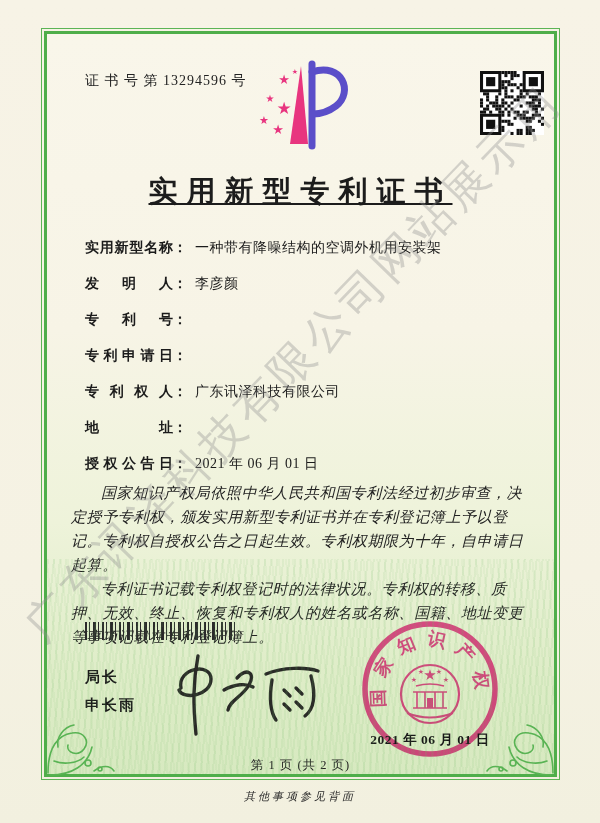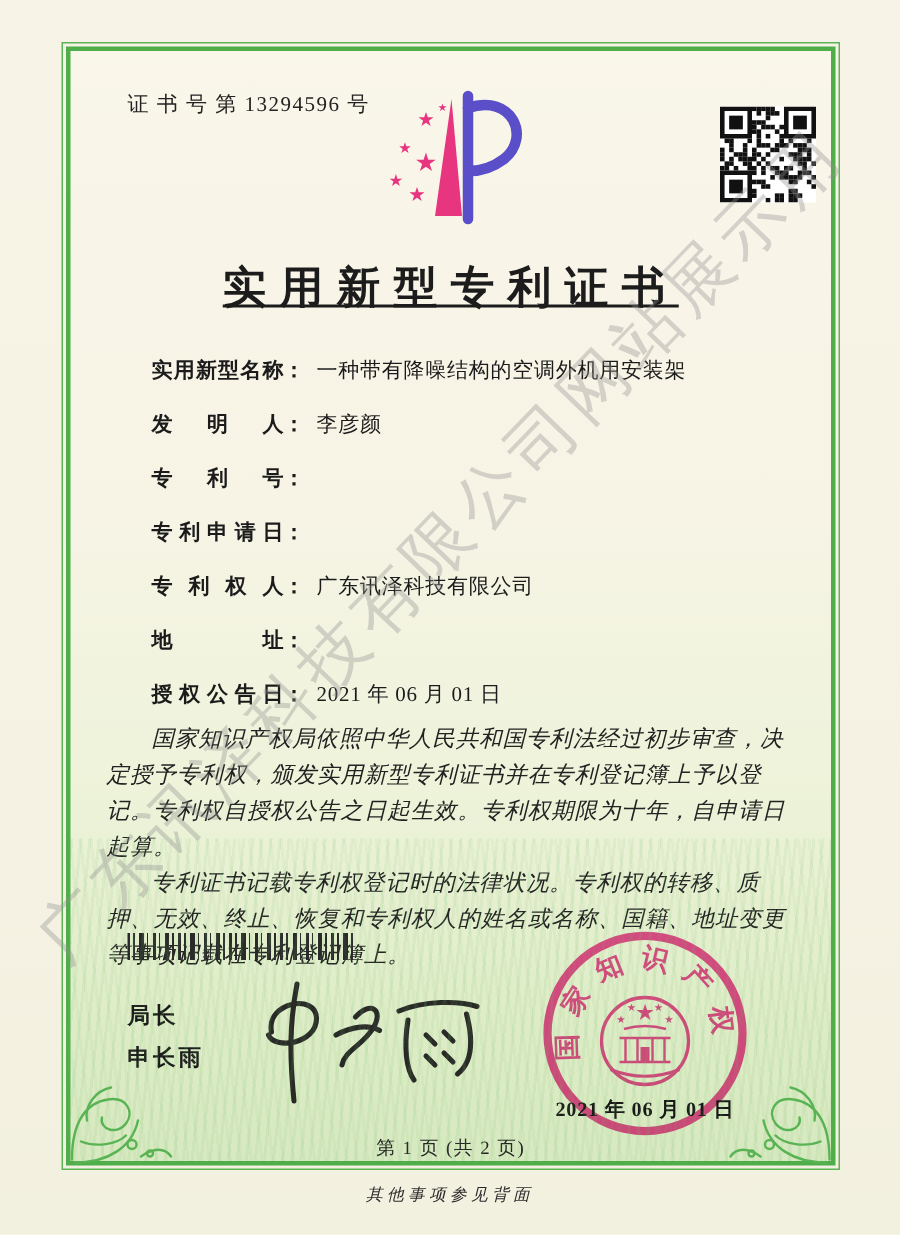--- a/index.html
+++ b/index.html
@@ -10,31 +10,31 @@
 
   
   .frame { position:absolute; left:44px; top:31px; width:513px; height:746px;
            border:3px solid #4fae4a; outline:1px solid #5cb455; outline-offset:2px;
            background:linear-gradient(180deg,#f9f6ea 0%,#f7f4e6 40%,#eef3da 66%,#ddecc6 88%,#d7e9c0 100%); }
   .frame::after { content:""; position:absolute; left:0; right:0; bottom:0; height:215px;
            background:repeating-linear-gradient(96deg,rgba(110,185,100,.10) 0 2px,transparent 2px 6px),
                       repeating-linear-gradient(84deg,rgba(110,185,100,.07) 0 2px,transparent 2px 7px);
            pointer-events:none; }
 
-  .certno { position:absolute; left:38px; top:27px; font-size:14px; letter-spacing:1px; color:#222; }
+  .certno { position:absolute; left:38px; top:38px; font-size:14px; letter-spacing:1px; color:#222; }
 
   .logo { position:absolute; left:203px; top:24px; width:106px; height:92px; }
   .qr   { position:absolute; left:433px; top:37px; width:64px; height:64px; background:#fff; }
 
   .title { position:absolute; left:0; top:138px; width:100%; text-align:center;
            font-size:29px; font-weight:bold; letter-spacing:9px; color:#1c1c1c;text-decoration:underline; }
 
   .fields { position:absolute; left:38px; top:203px; width:448px; display:flex;
             flex-direction:column; gap:15px; font-size:14px; color:#1b1b1b; }
-  .frow  { display:flex; align-items:baseline; line-height:21px;margin-left:16px; }
+  .frow  { display:flex; align-items:baseline; line-height:21px; }
   .flabel{ display:inline-block; width:88px; font-weight:bold;
            text-align:justify; text-align-last:justify; }
   .fcolon{ font-weight:bold; margin-right:8px; }
   .fvalue{ letter-spacing:.5px; }
   .grant2{ margin-left:30px; }
   .grant2 .flabel{ width:auto; }
 
   .body-text { position:absolute; left:24px; top:447px; width:466px; font-size:15px;
                line-height:24px; color:#222; font-style:italic; letter-spacing:.6px; }
   .body-text p { text-indent:2em; }

